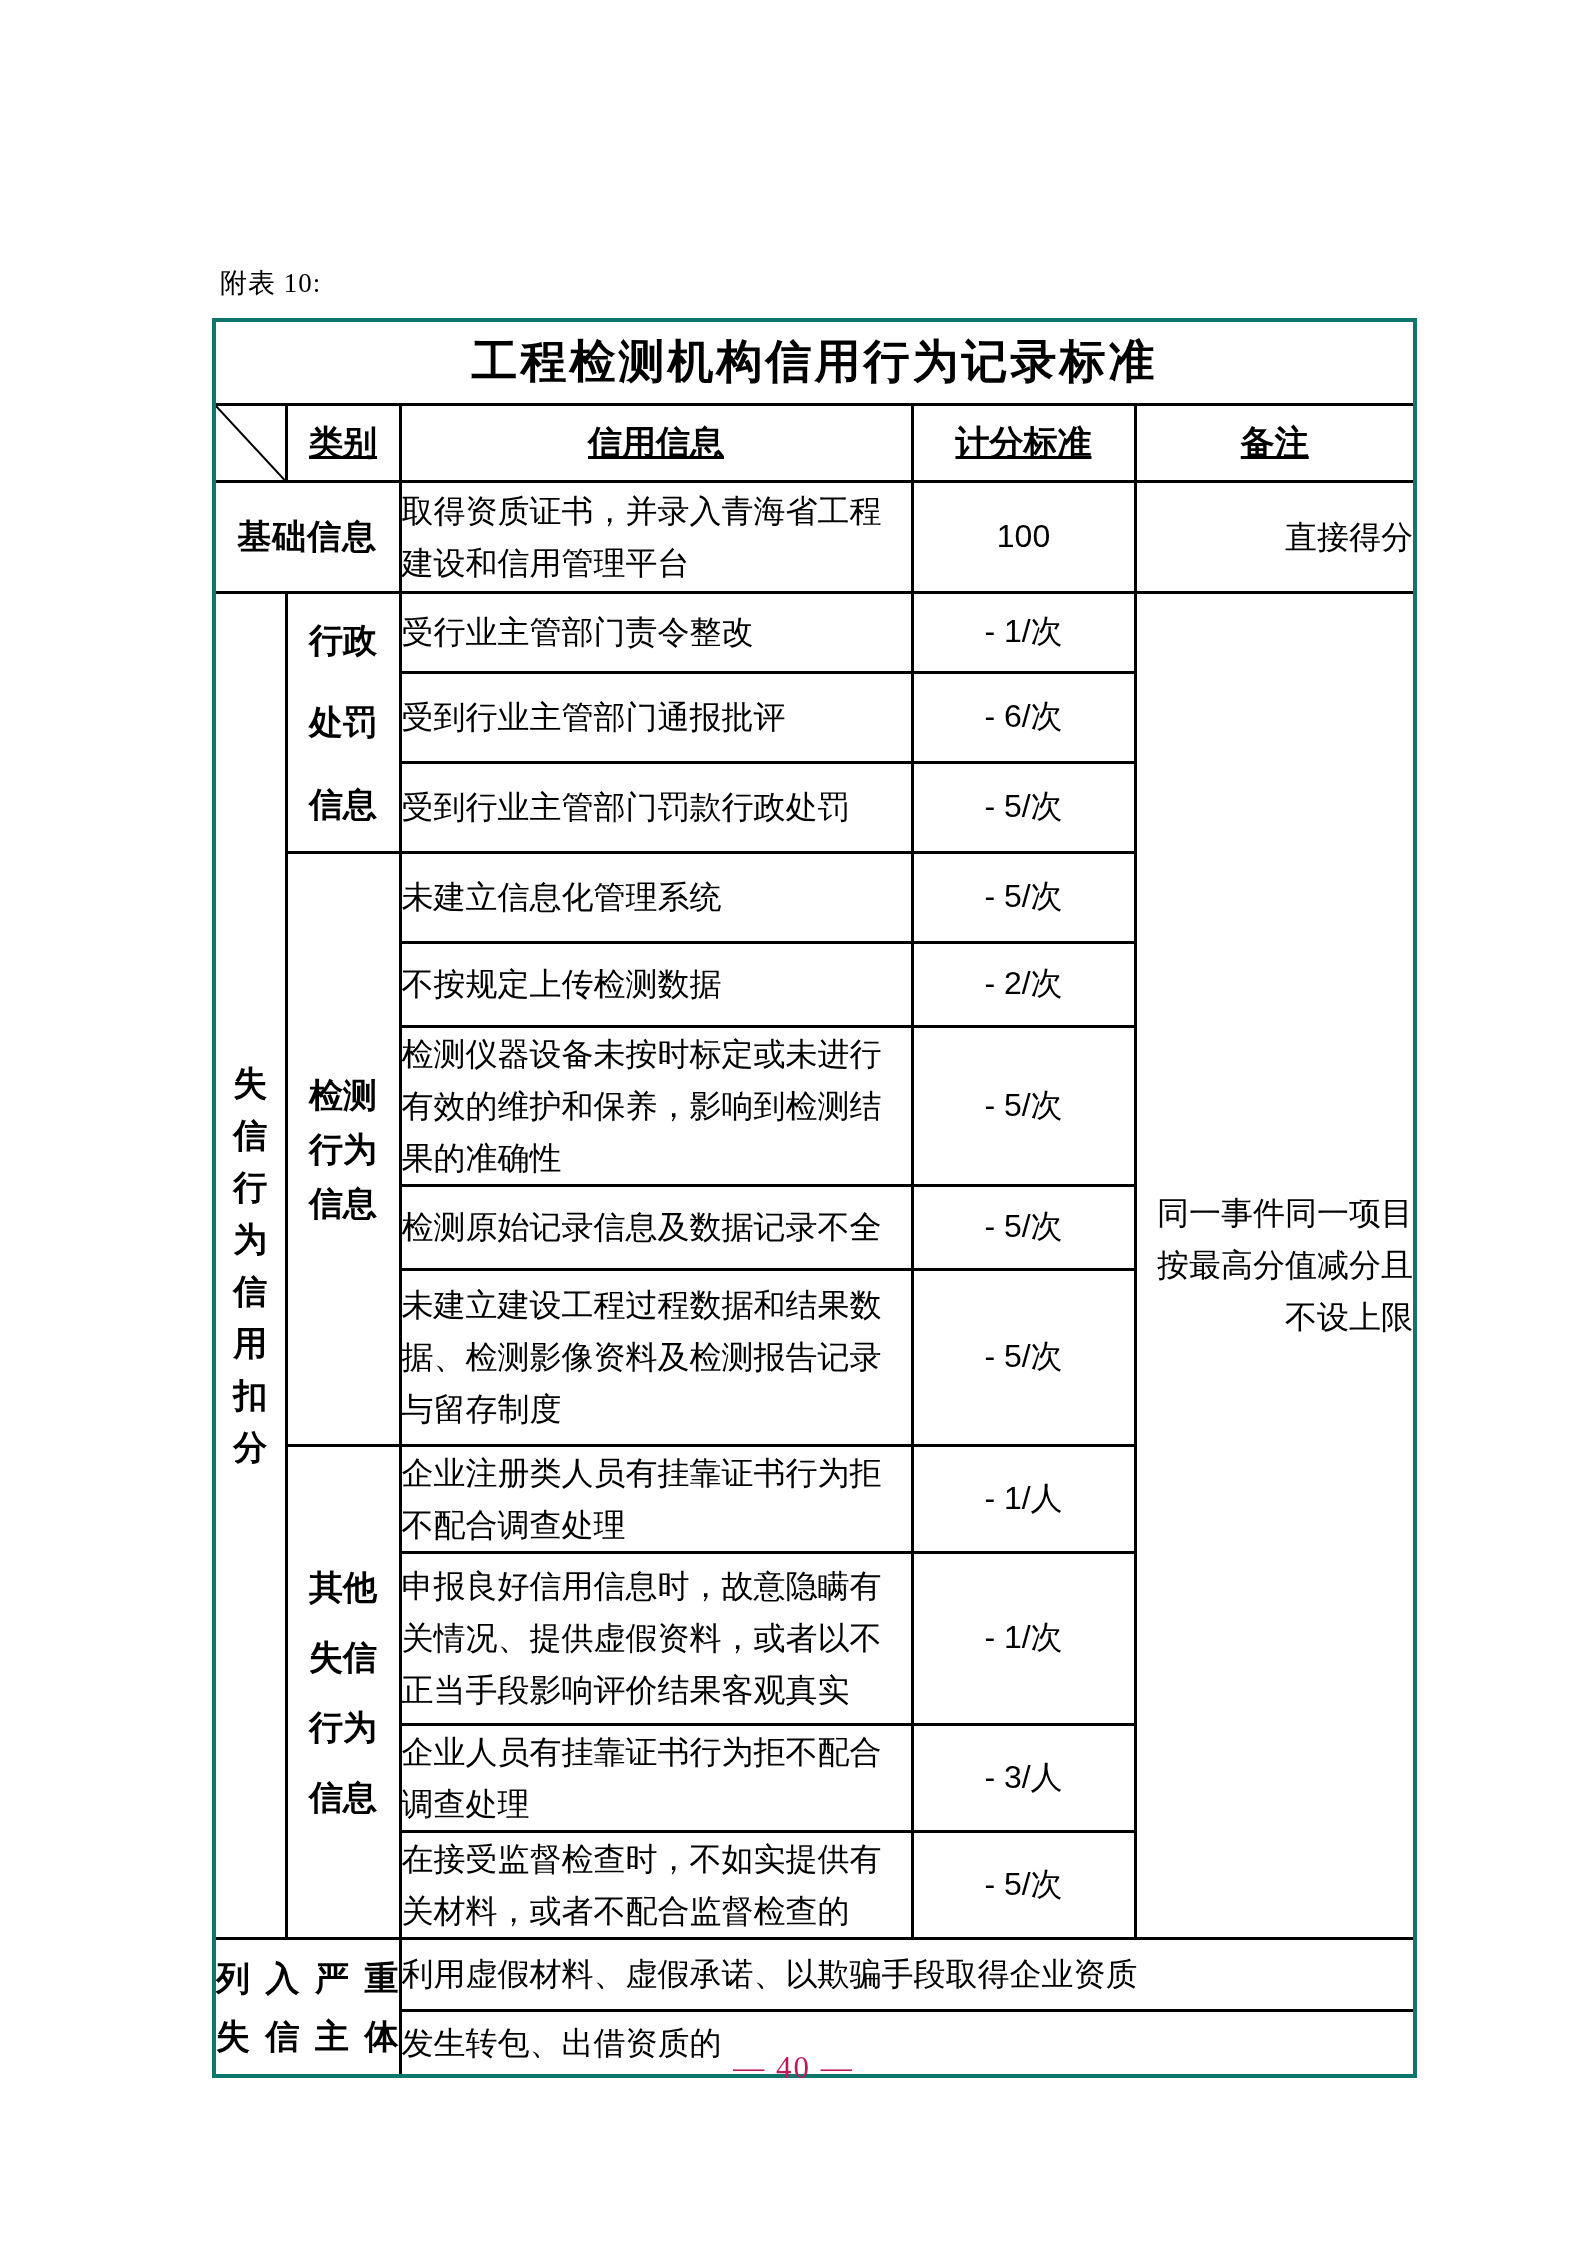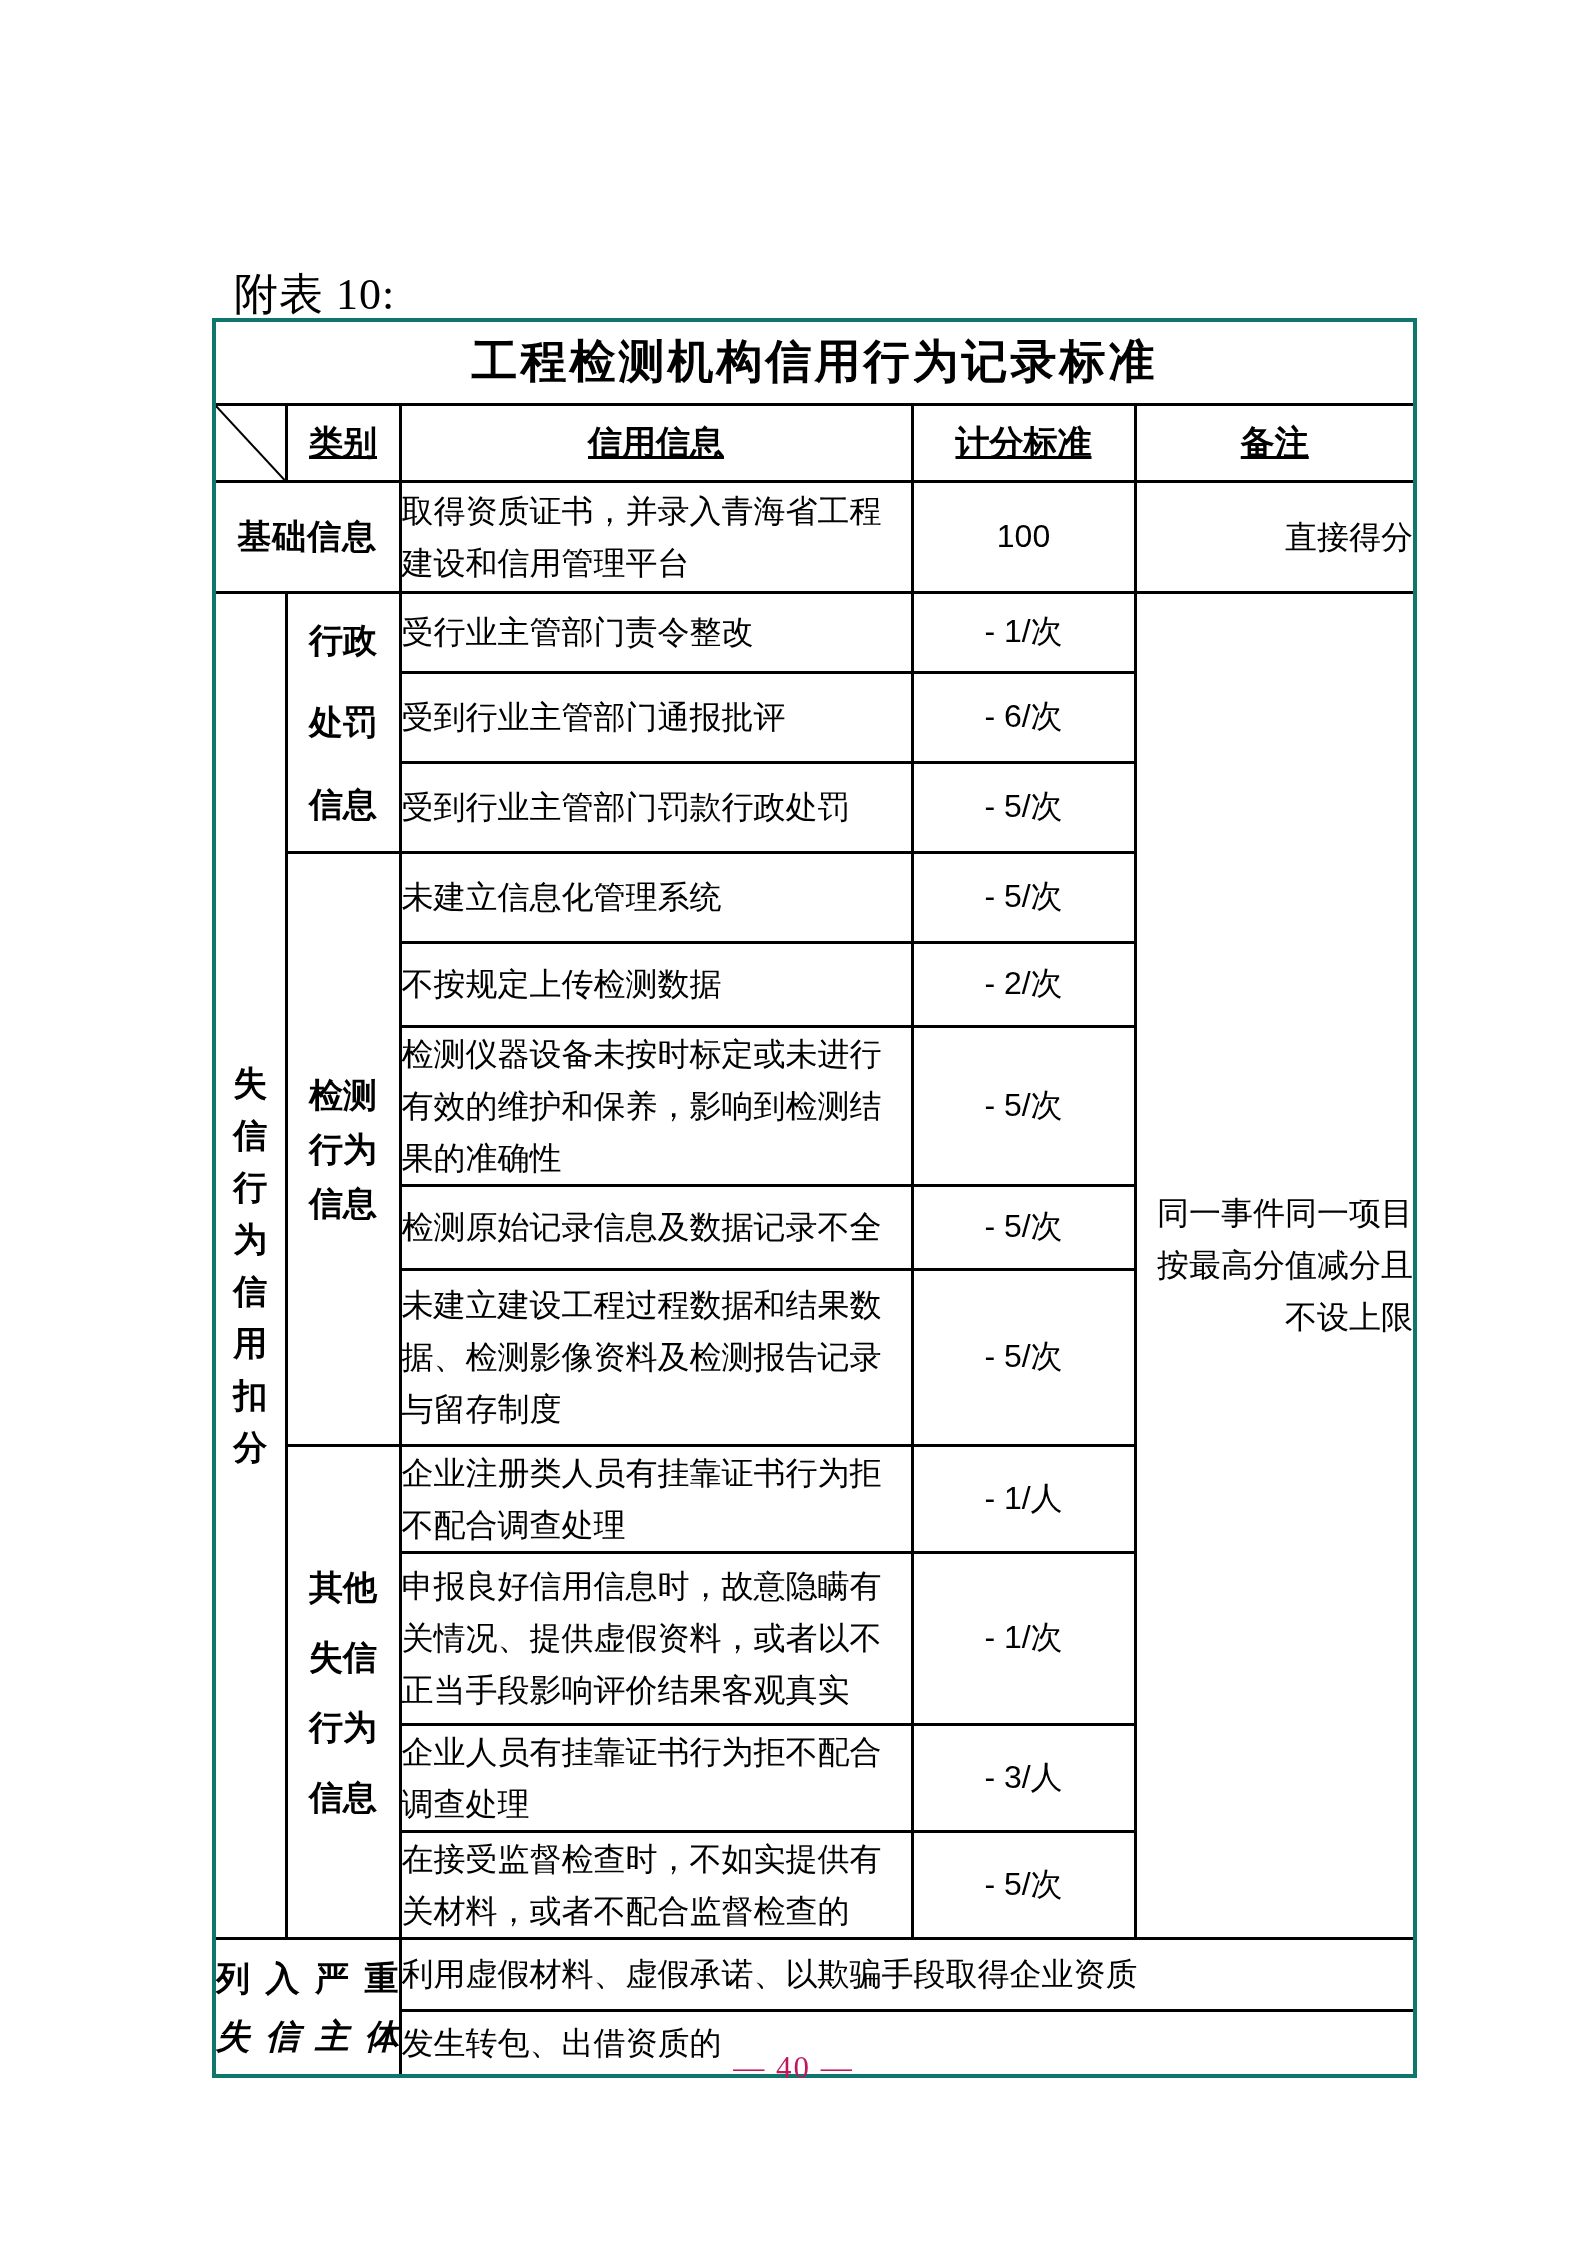--- a/index.html
+++ b/index.html
@@ -5,23 +5,23 @@
   html,body{margin:0;padding:0;background:#e8e8e8;}
   .page{
     position:relative;
     width:1587px;height:2245px;
     background:#ffffff;
     font-family:"Liberation Sans", sans-serif;
     color:#000;
     overflow:hidden;
   }
   .caption{
-    position:absolute;left:234px;top:265px;
+    position:absolute;left:220px;top:265px;
     font-family:"Liberation Serif", serif;
-    font-size:44px;letter-spacing:1px;text-align:center;
+    font-size:27px;letter-spacing:1px;text-align:center;
   }
   table.main{
     position:absolute;left:212px;top:318px;
     width:1201px;
     border-collapse:collapse;table-layout:fixed;
     border:4px solid #0f766e;
   }
   table.main td{
     border:3px solid #000;
     padding:0;vertical-align:middle;
@@ -55,21 +55,21 @@
   .remark{
     font-size:32px;text-align:right;
     padding:8px 14px;line-height:52px;margin-top:40px;
   }
   .severe-label{padding:0 13px;}
   .jline{
     font-size:34px;font-weight:bold;
     text-align:justify;text-align-last:justify;
     line-height:1;
   }
-  .jline + .jline{margin-top:24px;font-style:italic;}
+  .jline + .jline{margin-top:24px;}
   .footer{
     position:absolute;left:0;top:2050px;width:100%;
     text-align:center;
     font-family:"Liberation Serif", serif;
     font-size:31px;color:#be185d;letter-spacing:2px;
   }
 </style>
 </head>
 <body>
 

